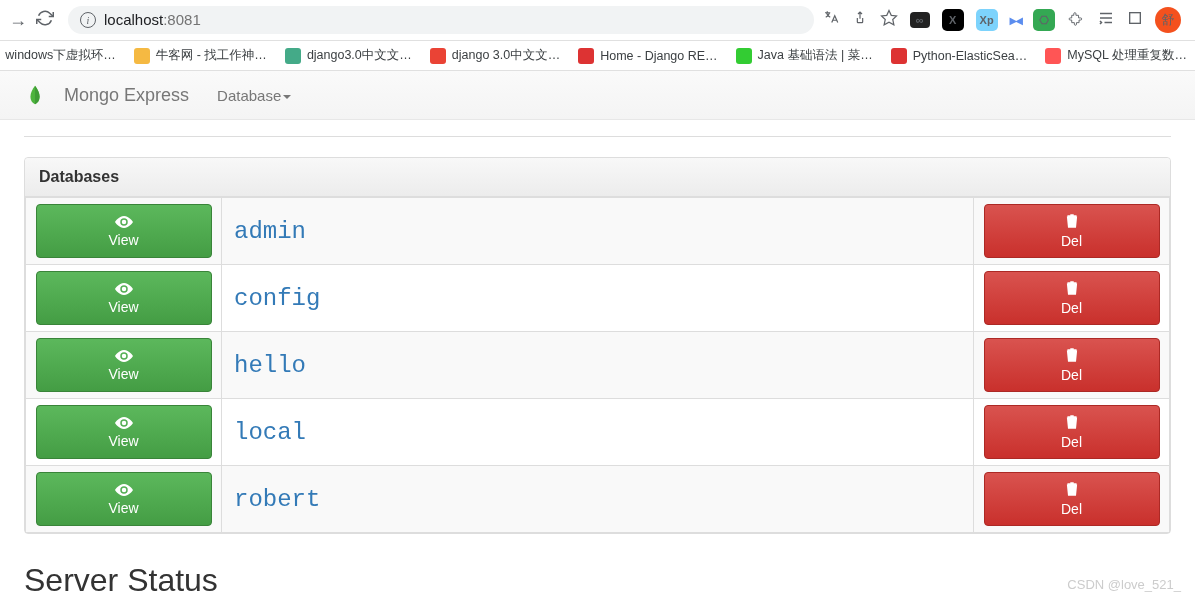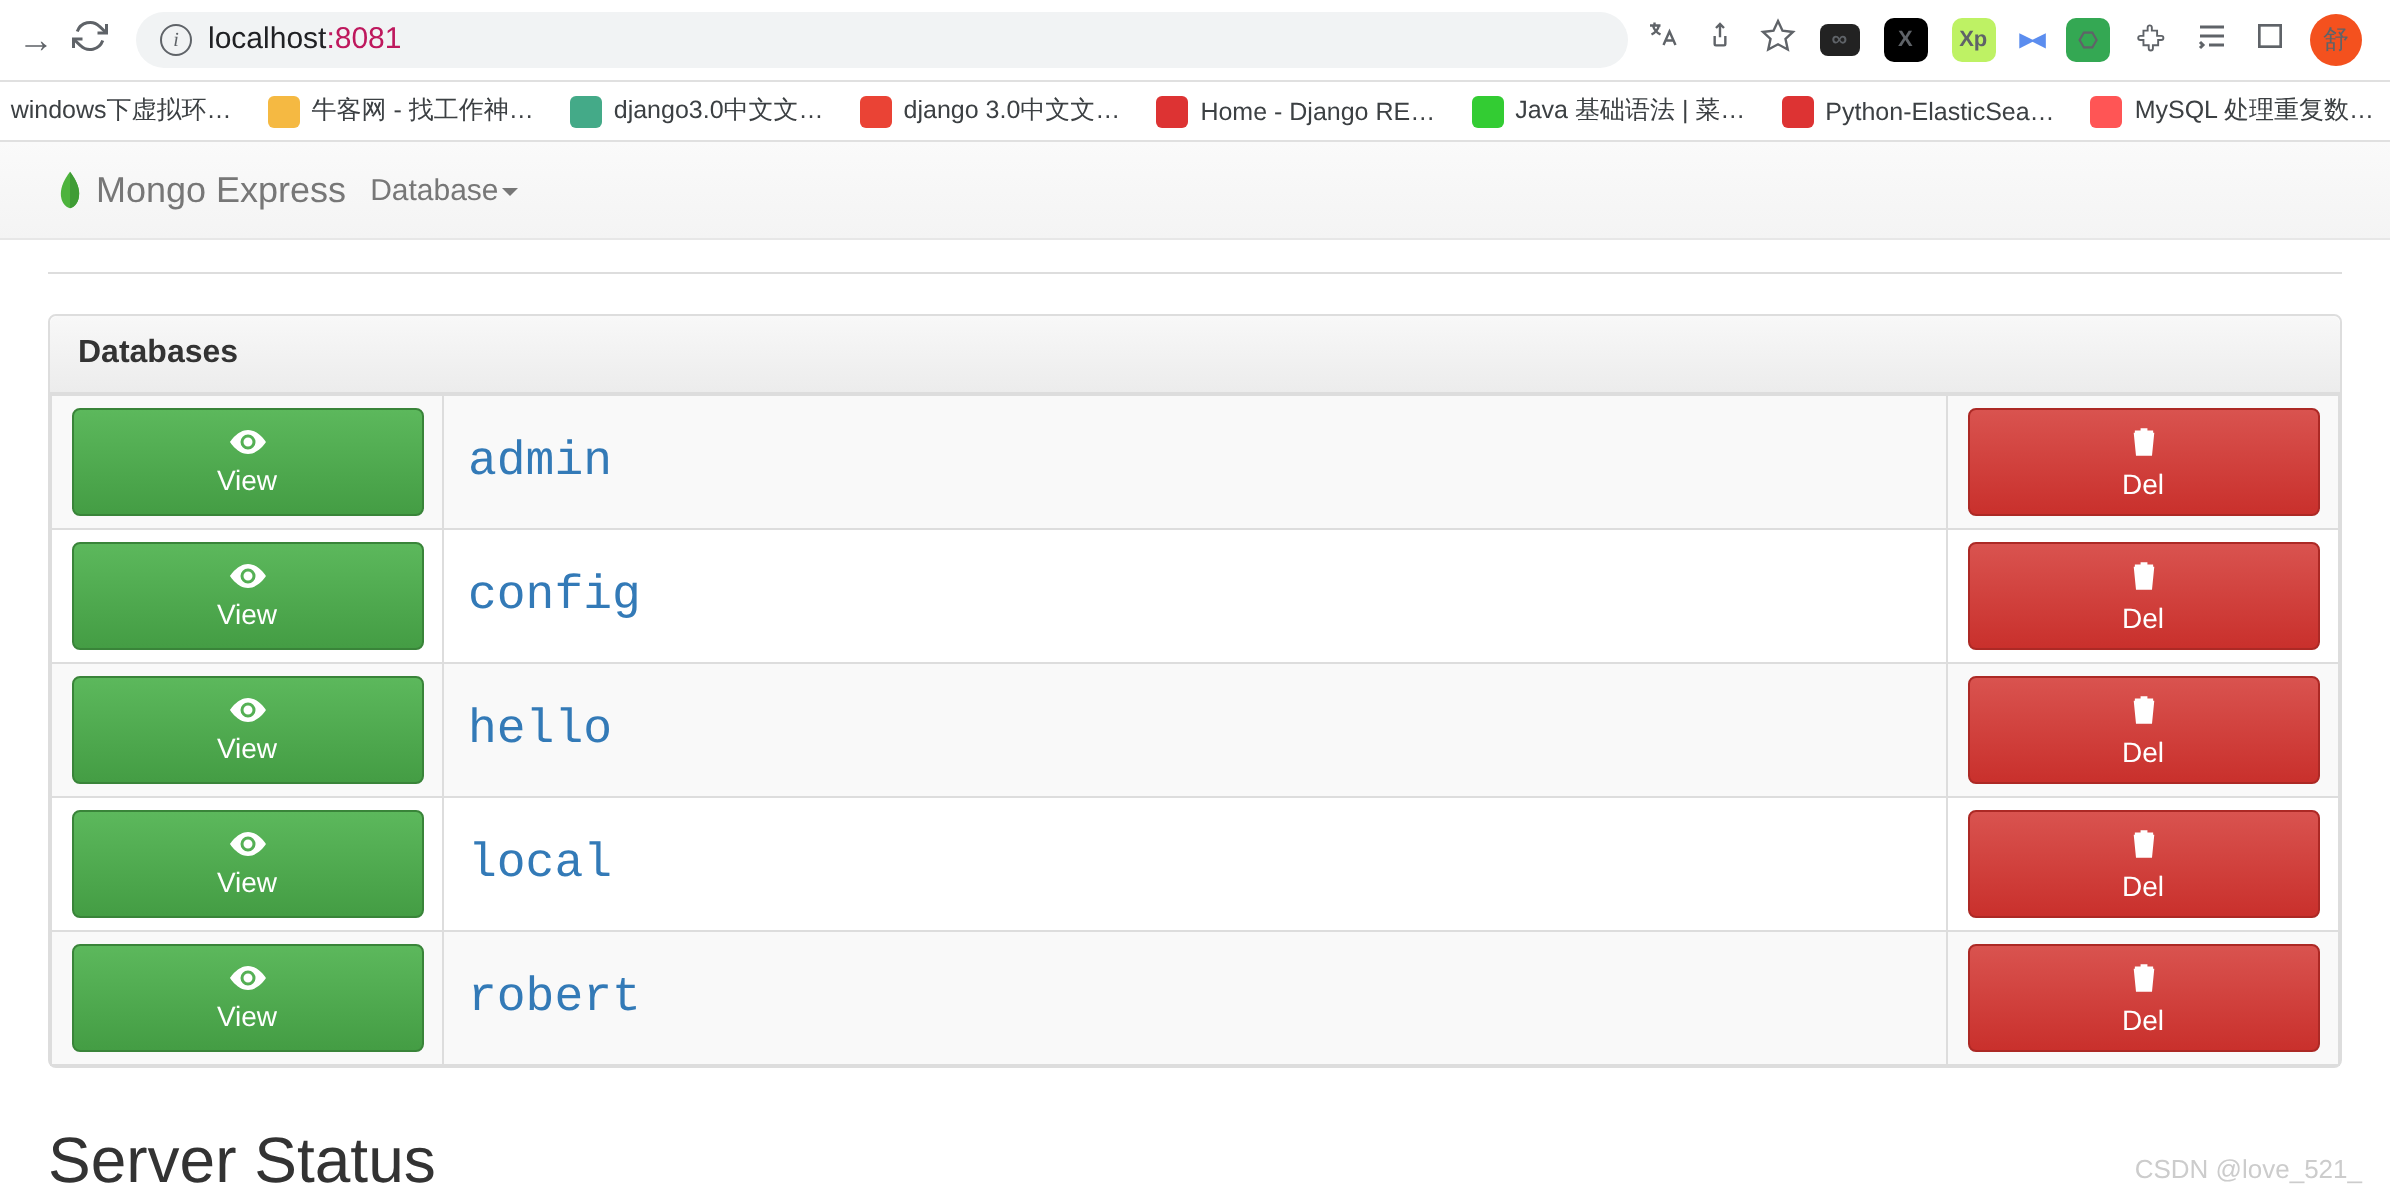--- a/index.html
+++ b/index.html
@@ -5,33 +5,33 @@
     * { margin: 0; padding: 0; box-sizing: border-box; }
     body { font-family: -apple-system, BlinkMacSystemFont, "Segoe UI", Helvetica, Arial, sans-serif; background: #fff; color: #333; }
     
     
     .browser-bar { display: flex; align-items: center; padding: 6px 8px; gap: 8px; border-bottom: 1px solid #e0e0e0; }
     .nav-arrow { width: 20px; color: #5f6368; font-size: 18px; text-align: center; cursor: pointer; }
     .reload-icon { width: 20px; color: #5f6368; cursor: pointer; }
     .address-bar { flex: 1; display: flex; align-items: center; background: #f1f3f4; border-radius: 16px; padding: 5px 12px; gap: 8px; margin-left: 4px; }
     .info-icon { width: 16px; height: 16px; border: 1.5px solid #5f6368; border-radius: 50%; display: flex; align-items: center; justify-content: center; font-size: 10px; color: #5f6368; font-family: serif; font-style: italic; }
     .url-host { color: #202124; font-size: 15px; }
-    .url-port { color: #be185d; font-size: 15px; }
+    .url-port { color: #737373; font-size: 15px; }
     .bar-right { display: flex; align-items: center; gap: 12px; padding-right: 6px; }
     .bar-right span, .bar-right div { color: #5f6368; cursor: pointer; }
     .ext-square { width: 22px; height: 22px; border-radius: 5px; display: flex; align-items: center; justify-content: center; font-size: 11px; font-weight: bold; color: #fff; }
     .avatar { width: 26px; height: 26px; border-radius: 50%; background: #f4511e; color: #fff; display: flex; align-items: center; justify-content: center; font-size: 13px; }
     
     
     .bookmarks-bar { display: flex; align-items: center; padding: 6px 8px; gap: 18px; border-bottom: 1px solid #e0e0e0; font-size: 12.5px; color: #3c4043; overflow: hidden; white-space: nowrap; justify-content: flex-end; }
     .bookmark { display: flex; align-items: center; gap: 6px; cursor: pointer; }
     .favicon { width: 16px; height: 16px; border-radius: 3px; display: flex; align-items: center; justify-content: center; font-size: 10px; }
     
     
-    .app-nav { background: linear-gradient(#fafafa, #f4f4f4); border-bottom: 1px solid #e7e7e7; padding: 12px 24px; display: flex; align-items: center; gap: 0; }
+    .app-nav { background: linear-gradient(#fafafa, #f4f4f4); border-bottom: 1px solid #e7e7e7; padding: 12px 24px; display: flex; align-items: center; gap: 16px; }
     .app-logo { width: 24px; height: 24px; }
     .app-brand { font-size: 18px; color: #777; font-weight: 400; }
     .nav-link { color: #777; font-size: 15px; cursor: pointer; margin-left: 12px; }
     .nav-link .caret { display:inline-block; width:0; height:0; margin-left:2px; vertical-align:middle; border-top:4px dashed #777; border-right:4px solid transparent; border-left:4px solid transparent; }
     
     .container { padding: 16px 24px; }
     hr.topline { border: none; border-top: 1px solid #ddd; margin-bottom: 20px; }
     
     
     .panel { border: 1px solid #ddd; border-radius: 4px; }
@@ -89,21 +89,21 @@
           <path d="M8 12v6a1 1 0 001 1h6a1 1 0 001-1v-6M12 3v10M9 6l3-3 3 3"></path>
         </svg>
     </span>
     <span>
       <svg width="18" height="18" viewBox="0 0 24 24" fill="none" stroke="#5f6368" stroke-width="1.6">
           <polygon points="12 2 15 8.5 22 9.3 17 14 18.5 21 12 17.5 5.5 21 7 14 2 9.3 9 8.5 12 2"></polygon>
         </svg>
     </span>
     <div class="ext-square" style="background:#222;width:20px;height:16px;border-radius:4px">∞</div>
     <div class="ext-square" style="background:#000">X</div>
-    <div class="ext-square" style="background:#bef264">Xp</div>
+    <div class="ext-square" style="background:#7dd3fc">Xp</div>
     <span style="color:#5b8def;font-size:10px;letter-spacing:-2px">▶◀</span>
     <div class="ext-square" style="background:#34a853">⎔</div>
     <span>
       <svg width="18" height="18" viewBox="0 0 24 24" fill="none" stroke="#5f6368" stroke-width="1.8">
           <path d="M20 12h-3V7h-5V4a2 2 0 00-4 0v3H4v5H1a2 2 0 000 4h3v5h5v3a2 2 0 004 0v-3h5v-5h3a2 2 0 000-4z" transform="scale(0.7) translate(5 5)"></path>
         </svg>
     </span>
     <span>
       <svg width="18" height="18" viewBox="0 0 24 24" fill="none" stroke="#5f6368" stroke-width="2">
           <line x1="4" y1="6" x2="20" y2="6"></line>

